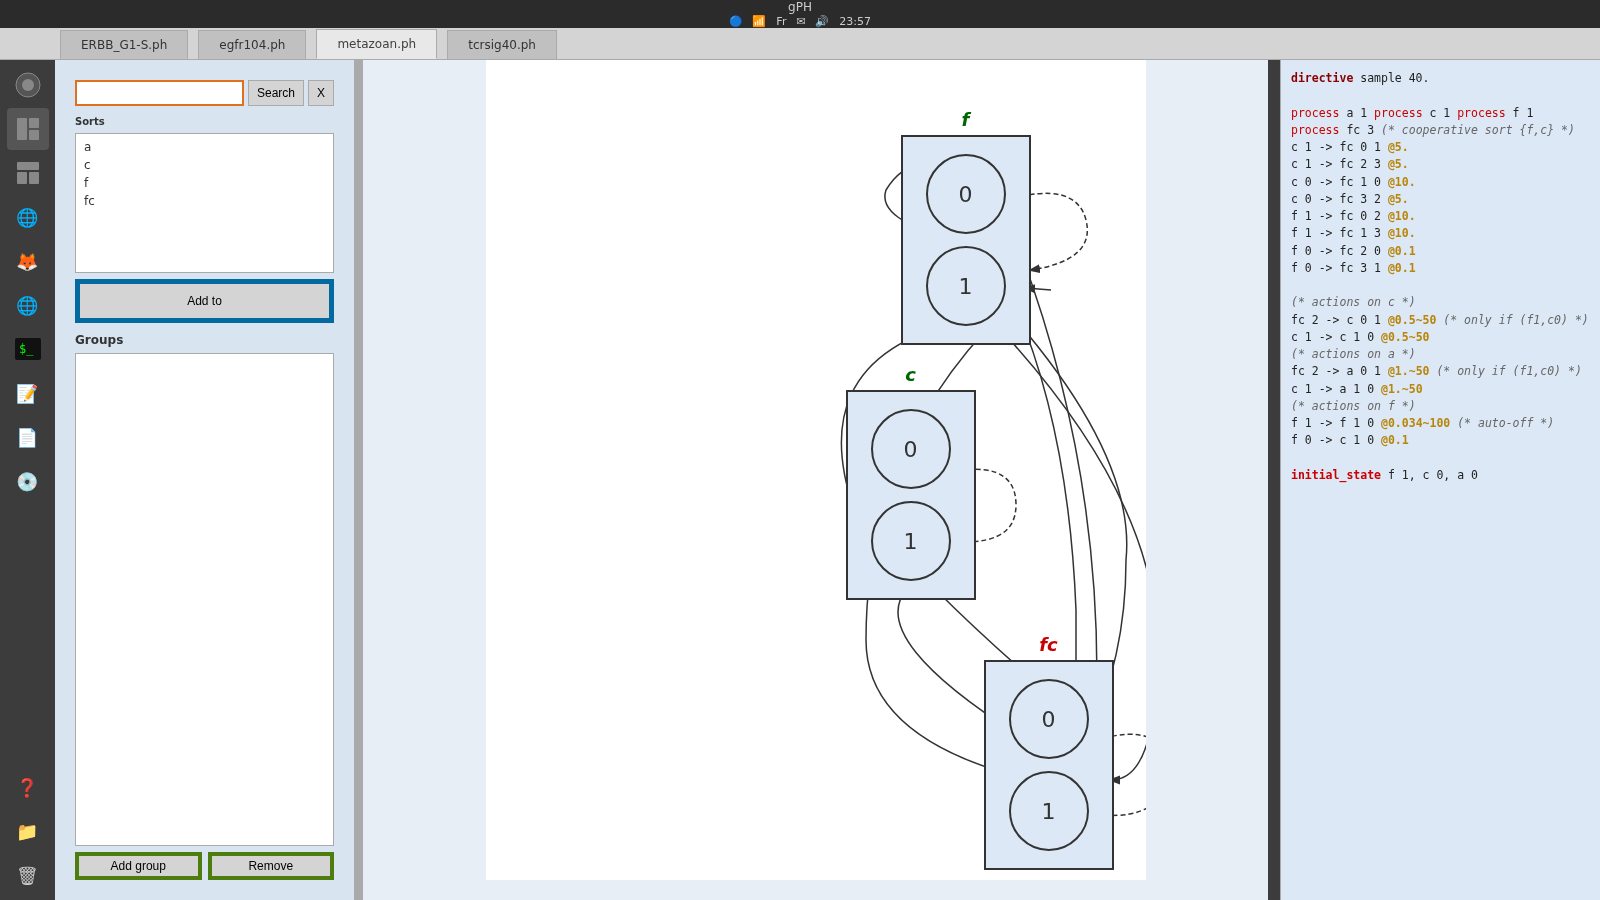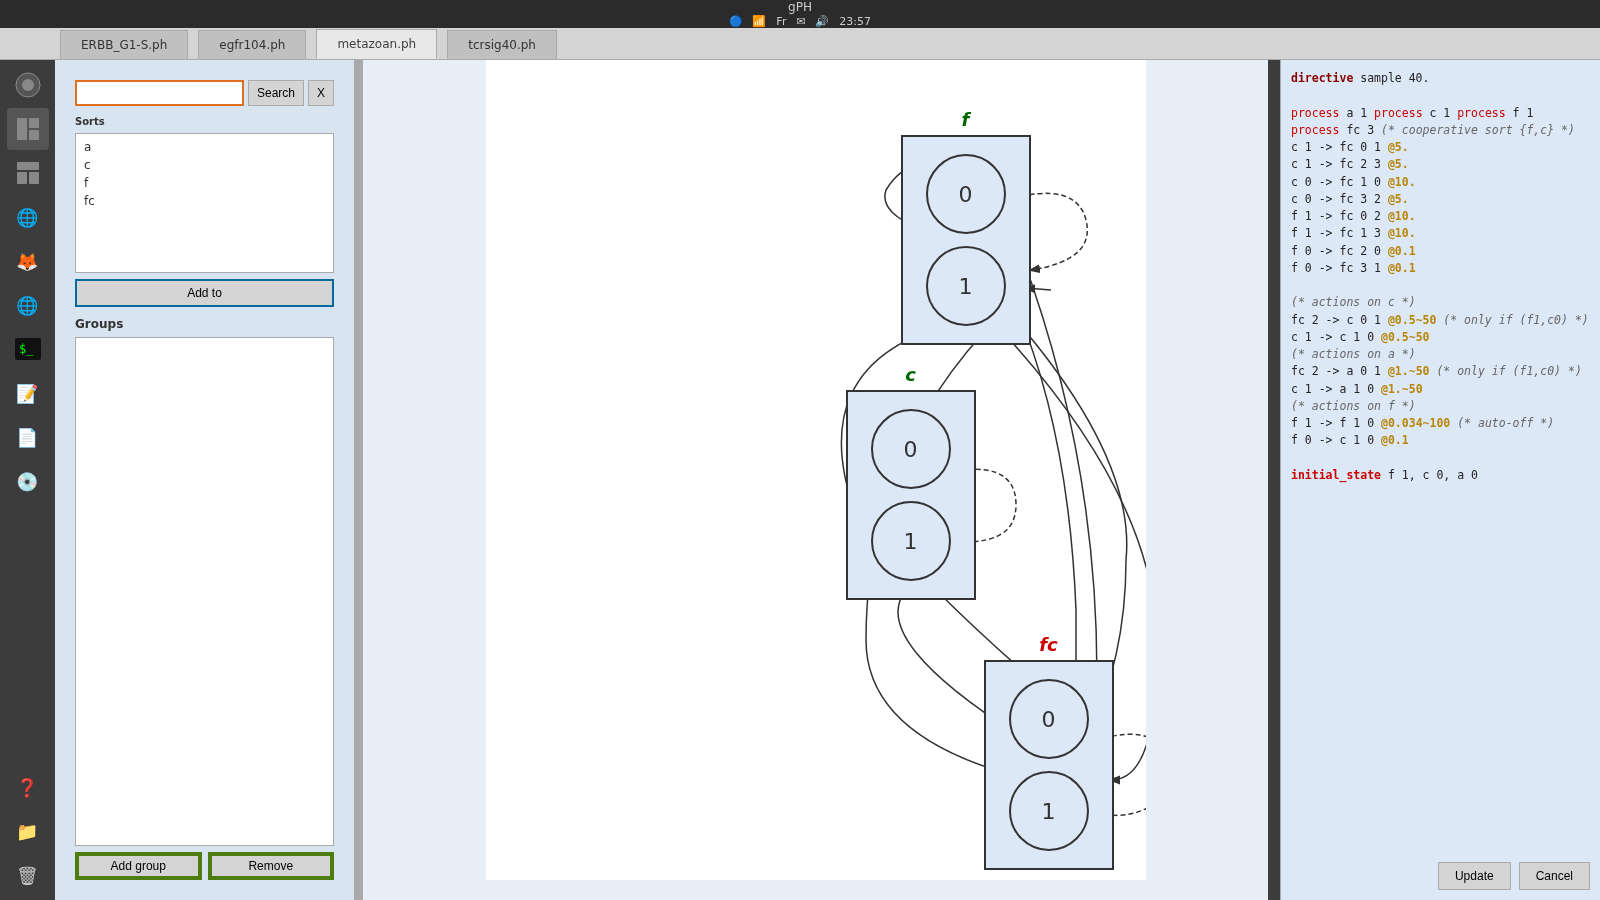--- a/index.html
+++ b/index.html
@@ -131,23 +131,23 @@
       overflow-y: auto;
     }
     .sorts-list .sort-item {
       padding: 2px 4px;
       cursor: pointer;
       font-size: 12px;
       color: #333;
     }
 
     .add-to-btn {
-      height: 28px;
-      background: #d4d4d4;
-      border: 2px solid #0369a1;
+      height: 44px;
+      background: #d4d4d4;
+      border: 5px solid #0369a1;
       cursor: pointer;
       font-size: 12px;
       width: 100%;
     }
 
     .groups-label {
       font-size: 12px;
       font-weight: bold;
       color: #333;
       margin-top: 4px;
@@ -413,19 +413,15 @@
       <span class="txt-black">c 1 -&gt; c 1 0 </span><span class="kw-gold">@0.5~50</span><br>
       <span class="txt-comment">(* actions on a *)</span><br>
       <span class="txt-black">fc 2 -&gt; a 0 1 </span><span class="kw-gold">@1.~50</span><span class="txt-comment"> (* only if (f1,c0) *)</span><br>
       <span class="txt-black">c 1 -&gt; a 1 0 </span><span class="kw-gold">@1.~50</span><br>
       <span class="txt-comment">(* actions on f *)</span><br>
       <span class="txt-black">f 1 -&gt; f 1 0 </span><span class="kw-gold">@0.034~100</span><span class="txt-comment"> (* auto-off *)</span><br>
       <span class="txt-black">f 0 -&gt; c 1 0 </span><span class="kw-gold">@0.1</span><br>
       <br>
       <span class="kw-initial">initial_state</span><span class="txt-black"> f 1, c 0, a 0</span><br>
     </div>
-    <div class="code-footer">
-      <button class="code-btn">Update</button>
-      <button class="code-btn">Cancel</button>
-    </div>
   </div>
 
 </div>
 
 </body></html>

